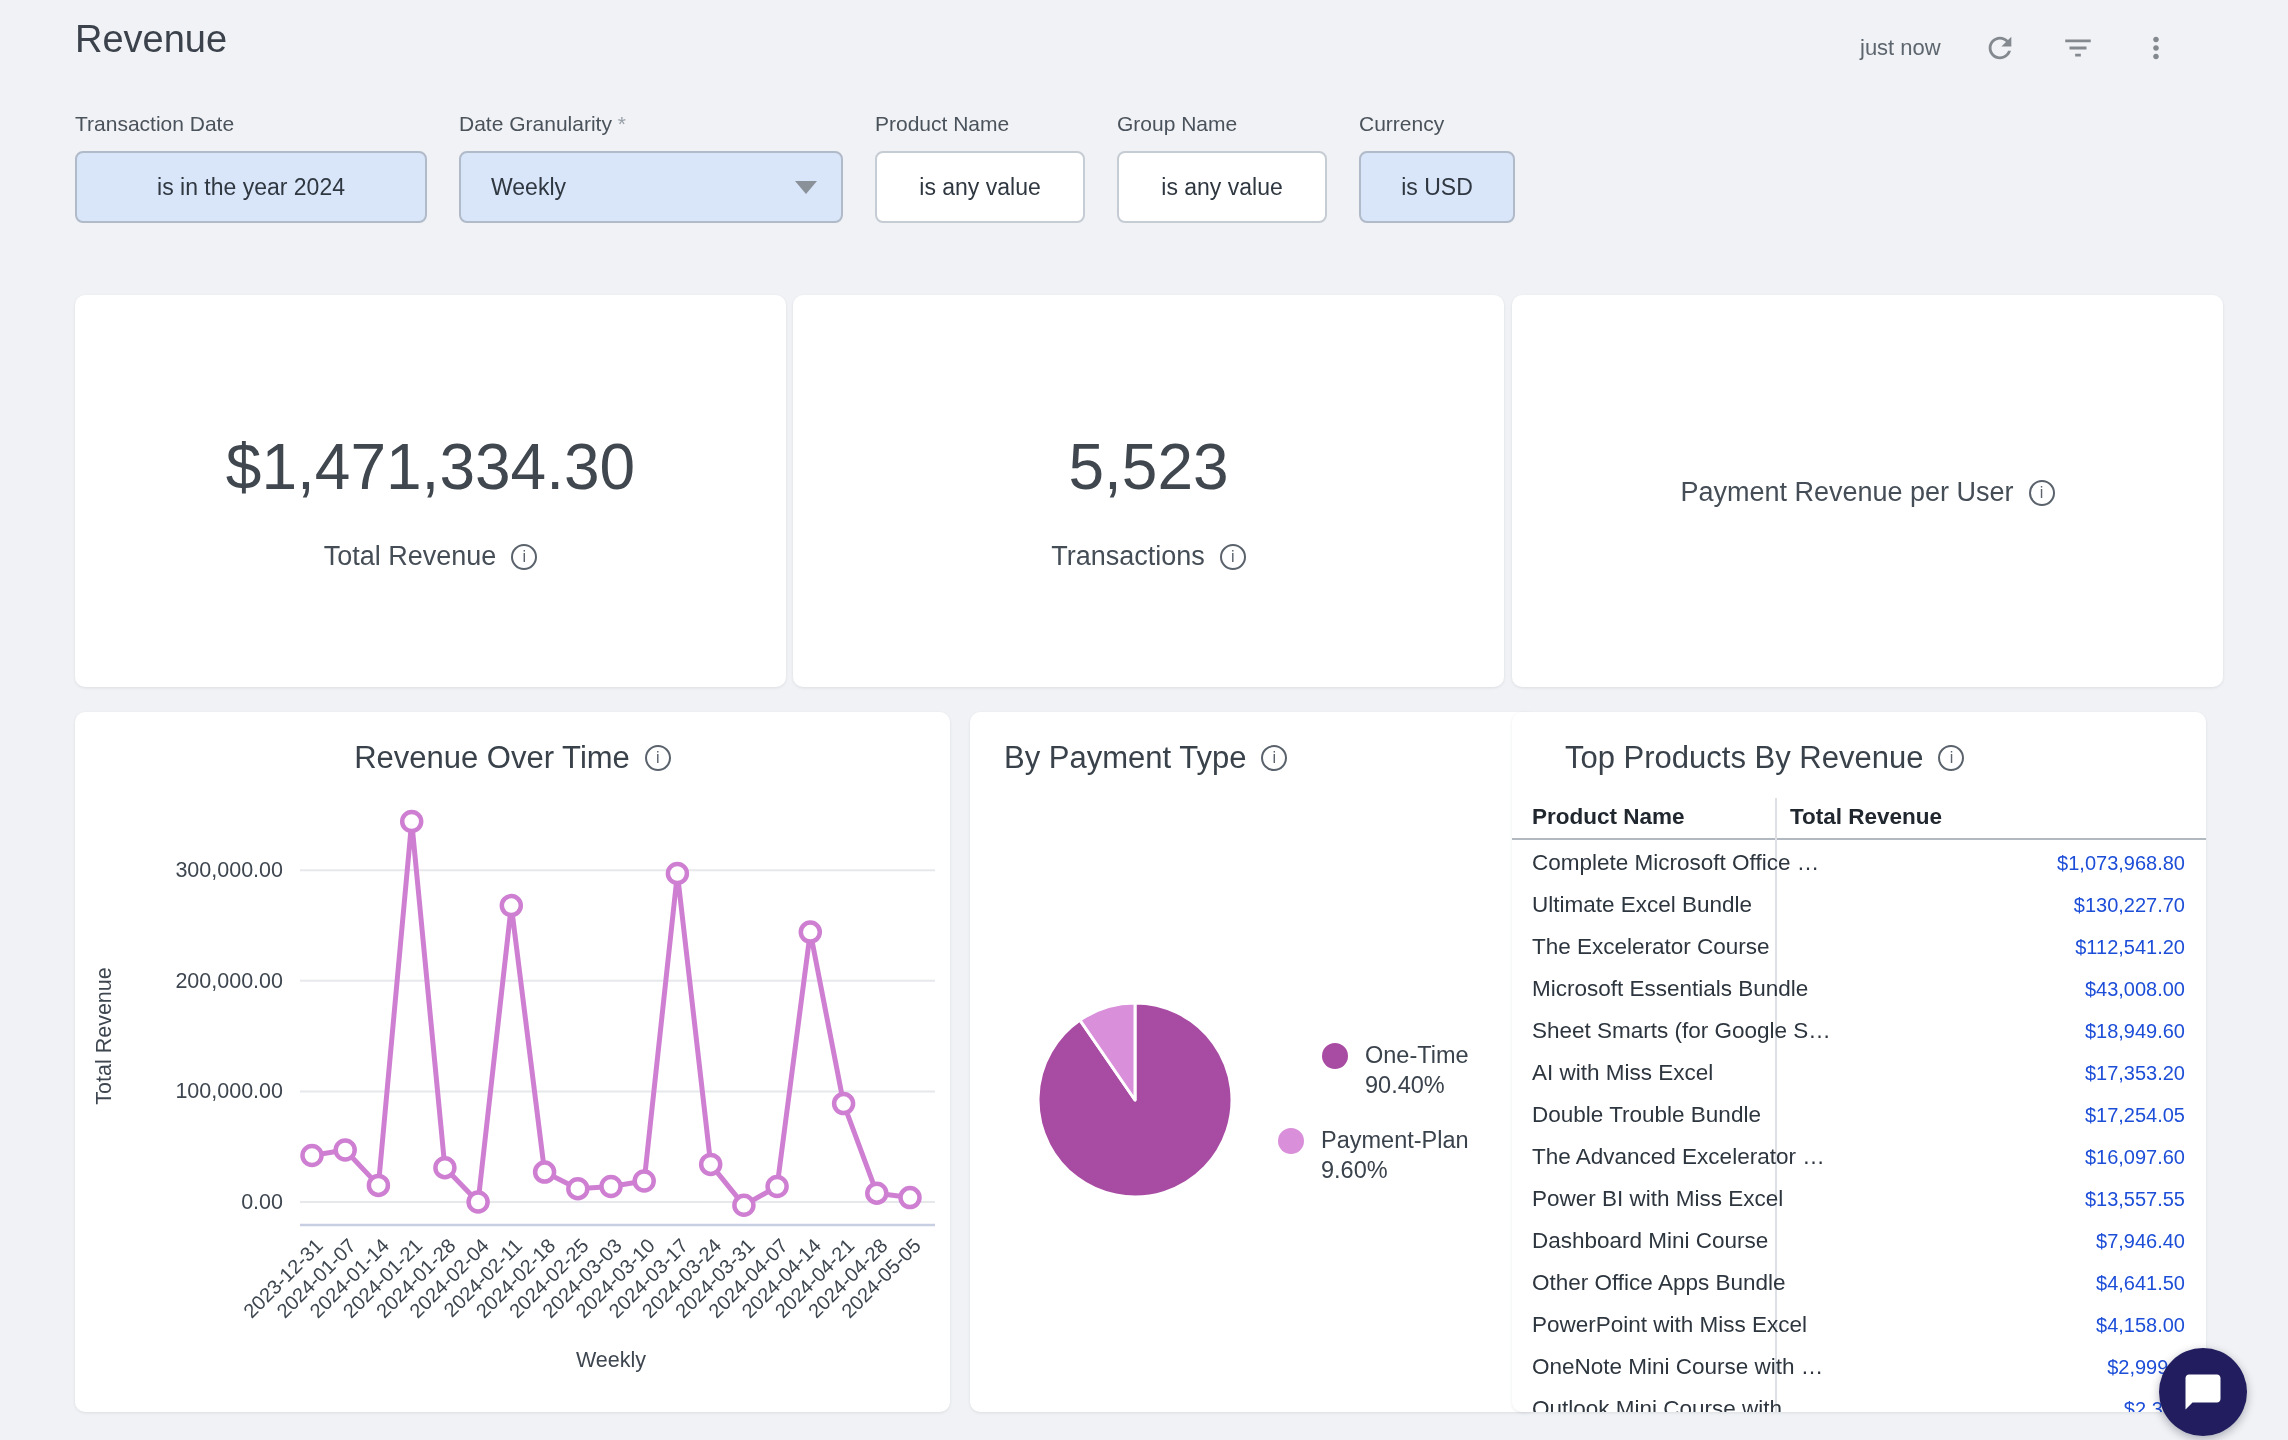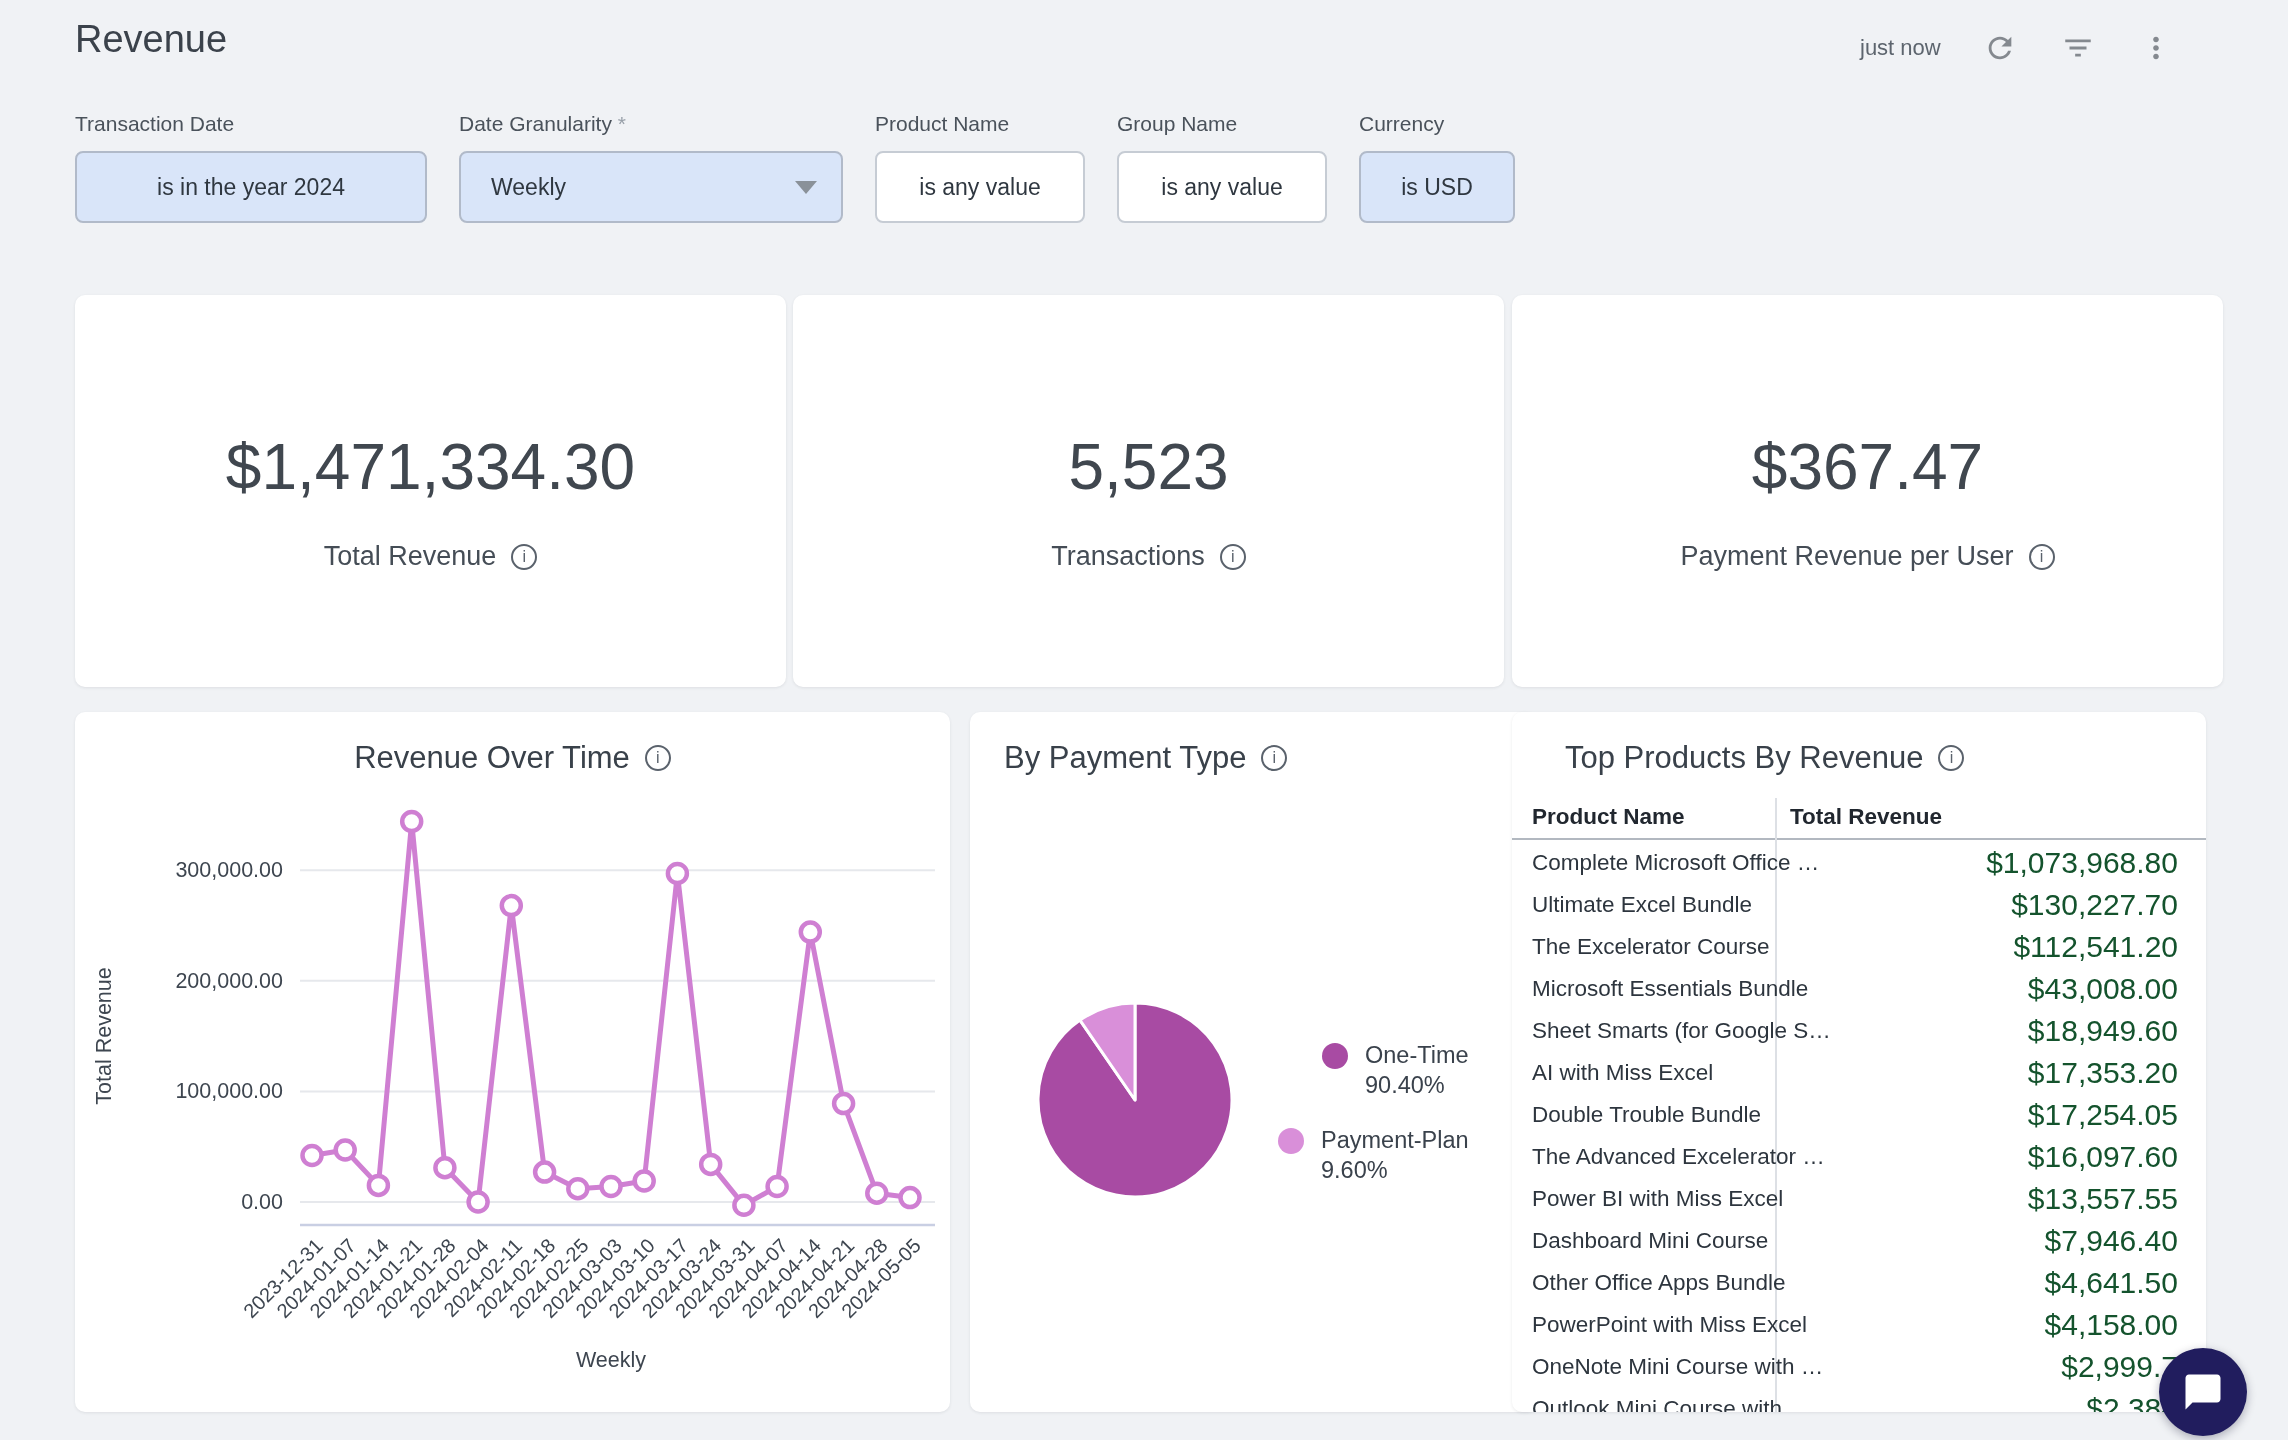--- a/index.html
+++ b/index.html
@@ -67,21 +67,21 @@
   .legend-text{display:flex;flex-direction:column;font-size:23.5px;color:#3a424c;line-height:30px;}
 
   .thead{position:absolute;top:84px;left:0;right:0;height:42px;border-bottom:2px solid #b2b8c0;}
   .th{position:absolute;font-weight:bold;font-size:22.5px;color:#21272f;line-height:42px;}
   .th-name{left:20px;}
   .th-rev{left:278px;}
   .col-divider{position:absolute;left:263px;top:86px;bottom:0;width:2px;background:#dde0e5;}
   #table-rows{position:absolute;top:130px;left:0;right:0;bottom:0;}
   .trow{position:relative;height:42px;}
   .tname{position:absolute;left:20px;line-height:42px;font-size:22.5px;color:#2d353e;white-space:nowrap;}
-  .tval{position:absolute;right:28px;line-height:42px;font-size:30px;color:#14532d;}
+  .tval{position:absolute;right:21px;line-height:42px;font-size:20px;color:#1d4ed8;}
 
   .chat-fab{position:absolute;left:2159px;top:1348px;width:88px;height:88px;border-radius:50%;
             background:#211d5e;border:none;display:flex;align-items:center;justify-content:center;
             cursor:pointer;box-shadow:0 3px 10px rgba(10,10,40,.30);}
   .chat-fab svg{width:42px;height:42px;}
 </style>
 </head>
 <body>
 
 <div class="page">
@@ -150,21 +150,20 @@
         </div>
       </section>
       <section class="card kpi-card">
         <div class="kpi-value">5,523</div>
         <div class="kpi-label">
           <span>Transactions</span>
           <span class="info-icon"></span>
         </div>
       </section>
       <section class="card kpi-card">
-        <div class="kpi-value">$367.47</div>
         <div class="kpi-label">
           <span>Payment Revenue per User</span>
           <span class="info-icon"></span>
         </div>
       </section>
     </div>
 
   <section class="card line-card">
     <div class="card-title">
       <span>Revenue Over Time</span>

